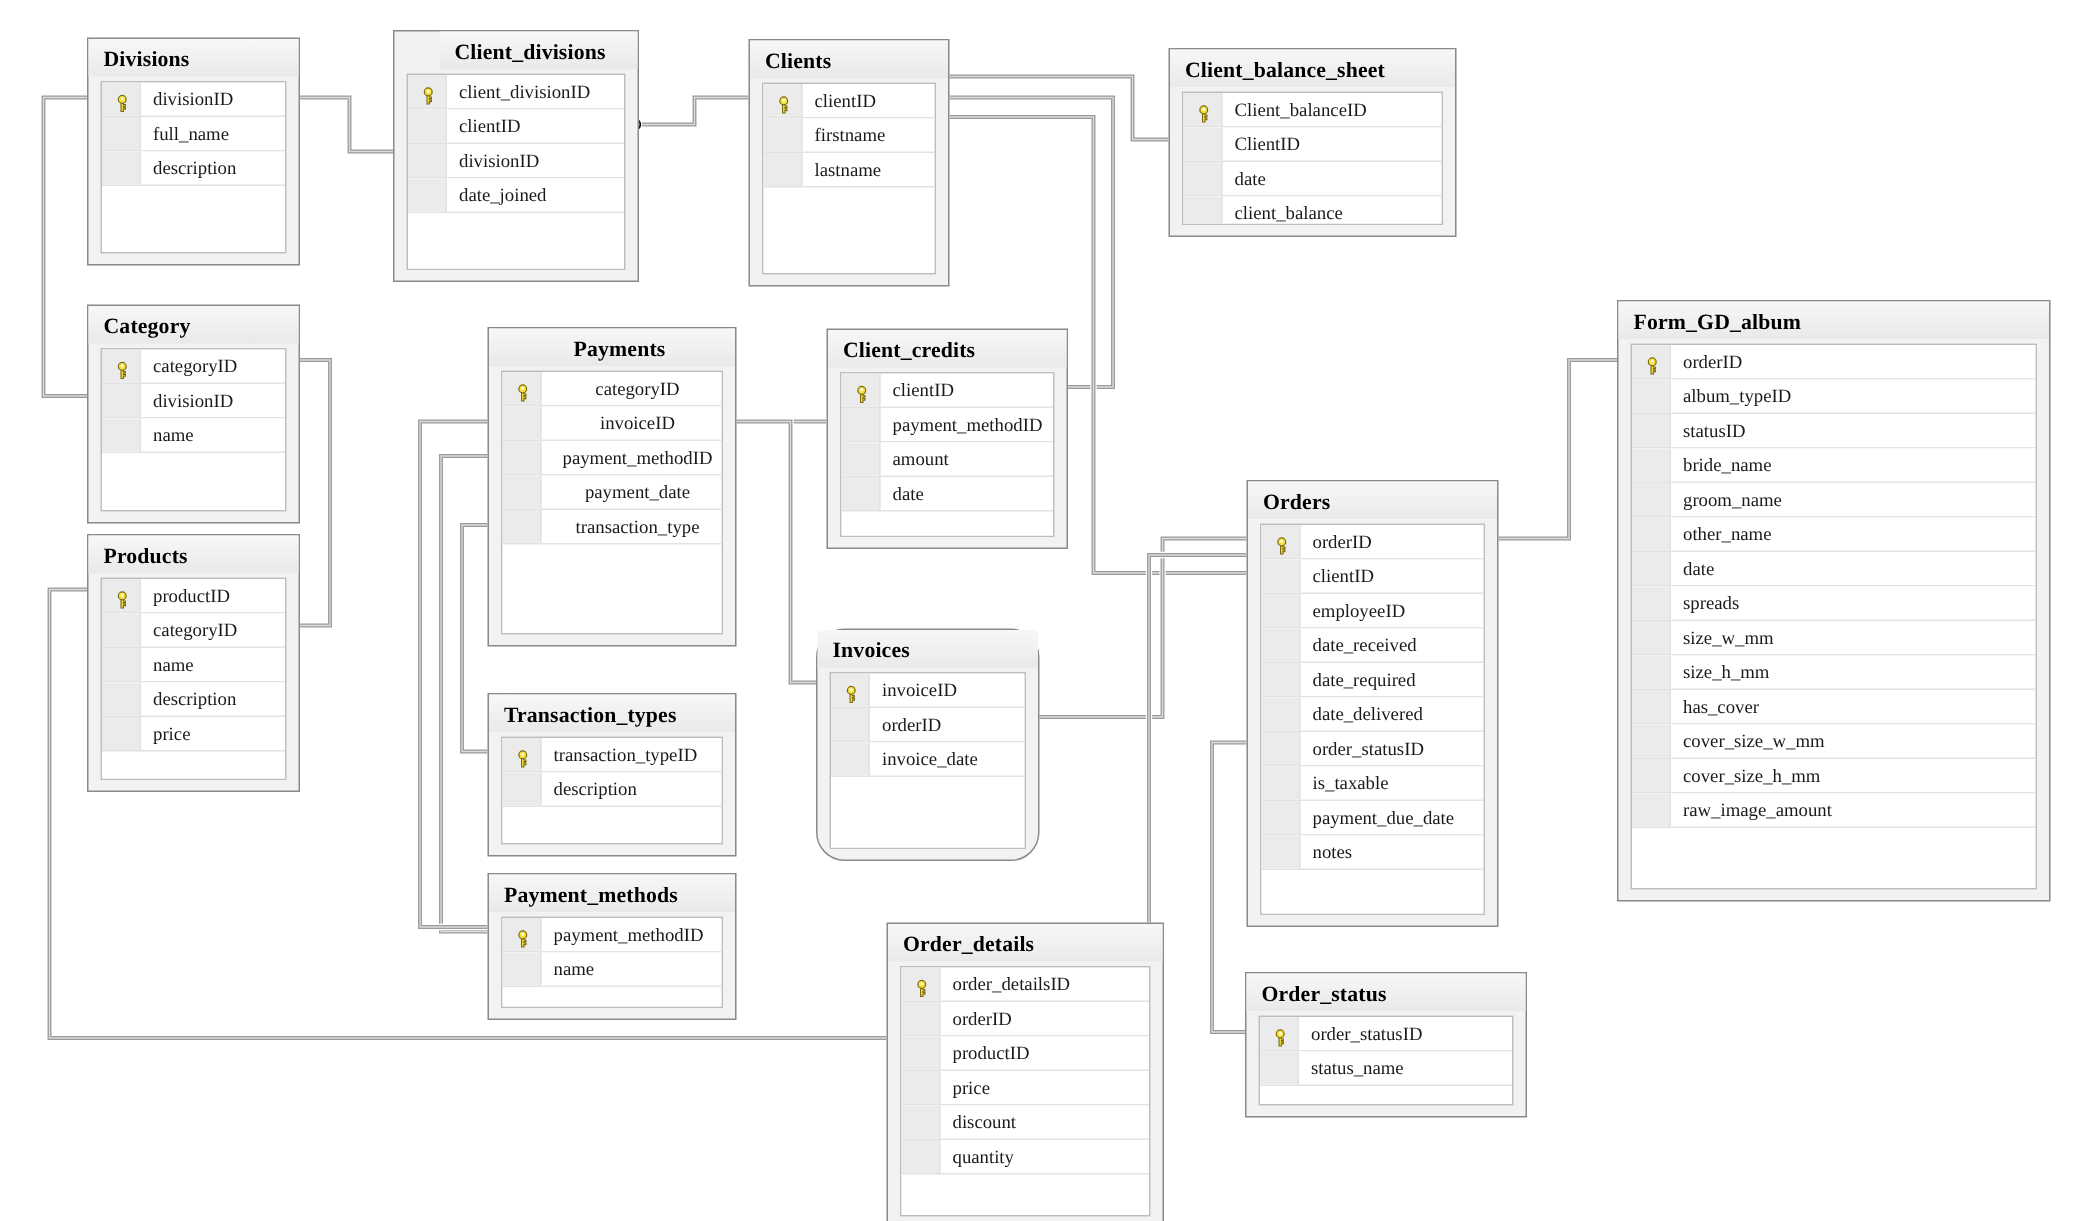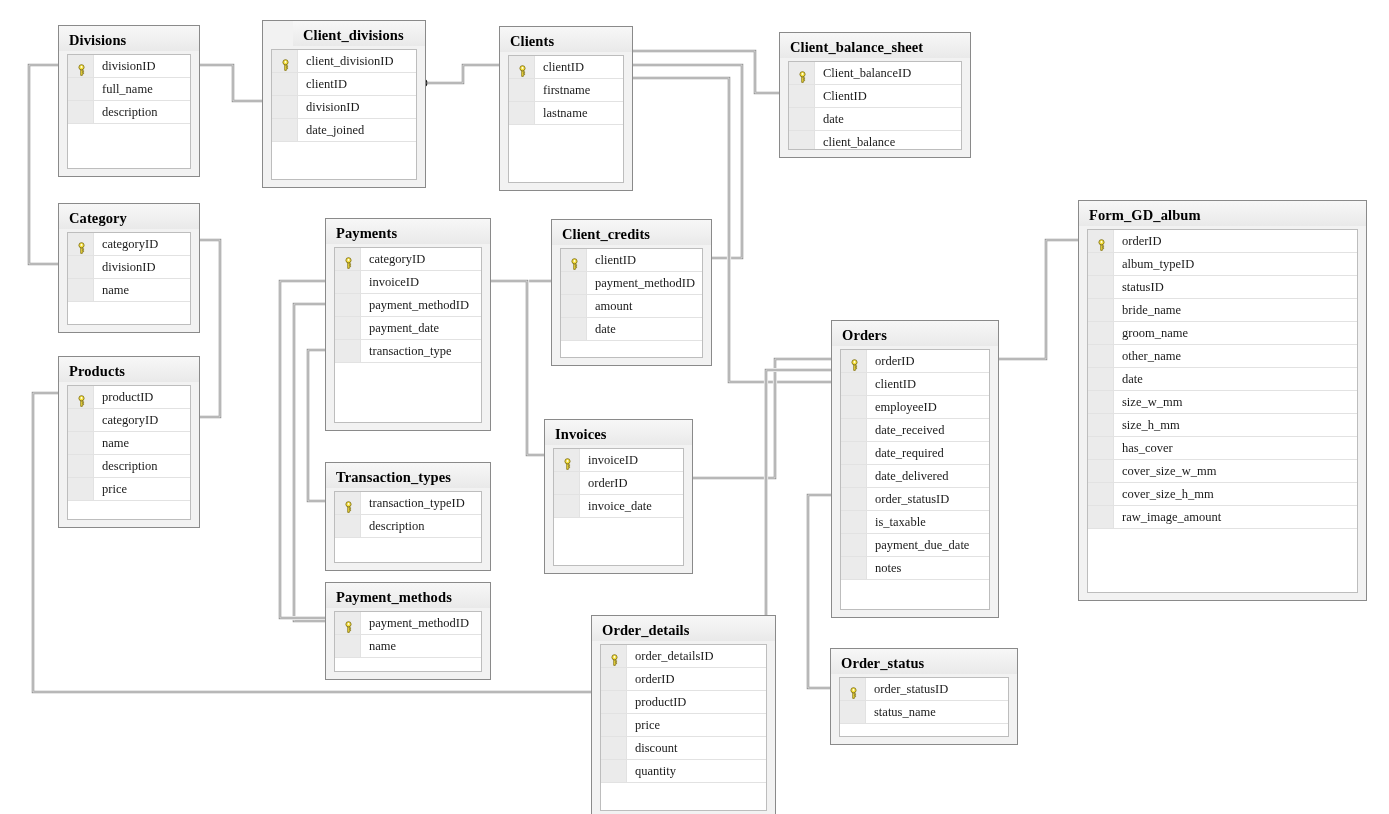--- a/index.html
+++ b/index.html
@@ -393,21 +393,21 @@
           <div class="field-row">
             <div class="gutter"></div>
             <span class="fname">date</span>
           </div>
           <div class="field-row">
             <div class="gutter"></div>
             <span class="fname">client_balance</span>
           </div>
         </div>
       </div>
-      <div class="table-box" style="left: 58px; top: 203px; width: 142px; height: 130px;">
+      <div class="table-box" style="left: 58px; top: 203px; width: 142px; height: 146px;">
         <div class="tbl-title">Category</div>
         <div class="tbl-body">
           <div class="field-row">
             <div class="gutter"></div>
             <span class="key-glyph"><svg viewBox="0 0 16 16" width="13" height="13">
                 <g>
                   <path d="M7 7 L7 14 L9 14 L9 12 L10.6 12 L10.6 10.6 L9 10.6 L9 9.4 L10.6 9.4 L10.6 8.2 L9 8.2 L9 7 Z" fill="#f5e03c" stroke="#7a6a12" stroke-width="0.9" stroke-linejoin="miter"></path>
                   <circle cx="8" cy="4" r="3.2" fill="#f5e03c" stroke="#7a6a12" stroke-width="1"></circle>
                   <circle cx="8" cy="3.6" r="1.1" fill="#ffffff"></circle>
                 </g>
@@ -451,21 +451,21 @@
             <div class="gutter"></div>
             <span class="fname">description</span>
           </div>
           <div class="field-row">
             <div class="gutter"></div>
             <span class="fname">price</span>
           </div>
           <div class="filler" style="height: 100%;"></div>
         </div>
       </div>
-      <div class="table-box" style="left: 325px; top: 218px; width: 166px; height: 213px;">
+      <div class="table-box" style="left: 325px; top: 218px; width: 166px; height: 213px; text-align: center;">
         <div class="tbl-title">Payments</div>
         <div class="tbl-body">
           <div class="field-row">
             <div class="gutter"></div>
             <span class="key-glyph"><svg viewBox="0 0 16 16" width="13" height="13">
                 <g>
                   <path d="M7 7 L7 14 L9 14 L9 12 L10.6 12 L10.6 10.6 L9 10.6 L9 9.4 L10.6 9.4 L10.6 8.2 L9 8.2 L9 7 Z" fill="#f5e03c" stroke="#7a6a12" stroke-width="0.9" stroke-linejoin="miter"></path>
                   <circle cx="8" cy="4" r="3.2" fill="#f5e03c" stroke="#7a6a12" stroke-width="1"></circle>
                   <circle cx="8" cy="3.6" r="1.1" fill="#ffffff"></circle>
                 </g>
@@ -606,20 +606,24 @@
           <div class="field-row">
             <div class="gutter"></div>
             <span class="fname">other_name</span>
           </div>
           <div class="field-row">
             <div class="gutter"></div>
             <span class="fname">date</span>
           </div>
           <div class="field-row">
             <div class="gutter"></div>
+            <span class="fname">spreads</span>
+          </div>
+          <div class="field-row">
+            <div class="gutter"></div>
             <span class="fname">size_w_mm</span>
           </div>
           <div class="field-row">
             <div class="gutter"></div>
             <span class="fname">size_h_mm</span>
           </div>
           <div class="field-row">
             <div class="gutter"></div>
             <span class="fname">has_cover</span>
           </div>
@@ -631,21 +635,21 @@
             <div class="gutter"></div>
             <span class="fname">cover_size_h_mm</span>
           </div>
           <div class="field-row">
             <div class="gutter"></div>
             <span class="fname">raw_image_amount</span>
           </div>
           <div class="filler" style="height: 100%;"></div>
         </div>
       </div>
-      <div class="table-box" style="left: 544px; top: 419px; width: 149px; height: 155px;">
+      <div class="table-box" style="left: 544px; top: 419px; width: 149px; height: 155px; border-radius: 19px;">
         <div class="tbl-title">Invoices</div>
         <div class="tbl-body">
           <div class="field-row">
             <div class="gutter"></div>
             <span class="key-glyph"><svg viewBox="0 0 16 16" width="13" height="13">
                 <g>
                   <path d="M7 7 L7 14 L9 14 L9 12 L10.6 12 L10.6 10.6 L9 10.6 L9 9.4 L10.6 9.4 L10.6 8.2 L9 8.2 L9 7 Z" fill="#f5e03c" stroke="#7a6a12" stroke-width="0.9" stroke-linejoin="miter"></path>
                   <circle cx="8" cy="4" r="3.2" fill="#f5e03c" stroke="#7a6a12" stroke-width="1"></circle>
                   <circle cx="8" cy="3.6" r="1.1" fill="#ffffff"></circle>
                 </g>

